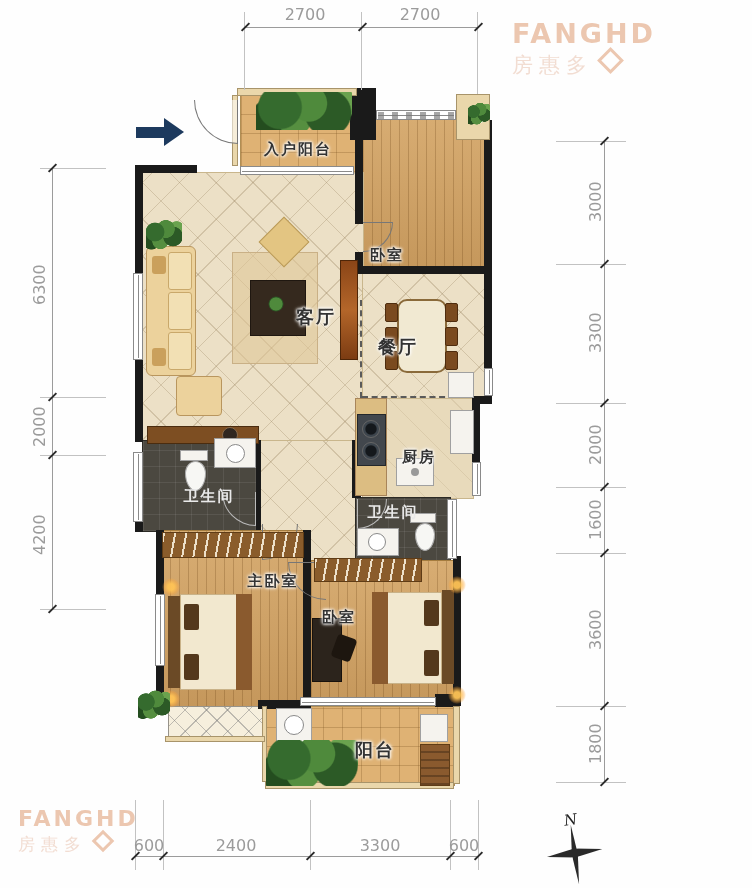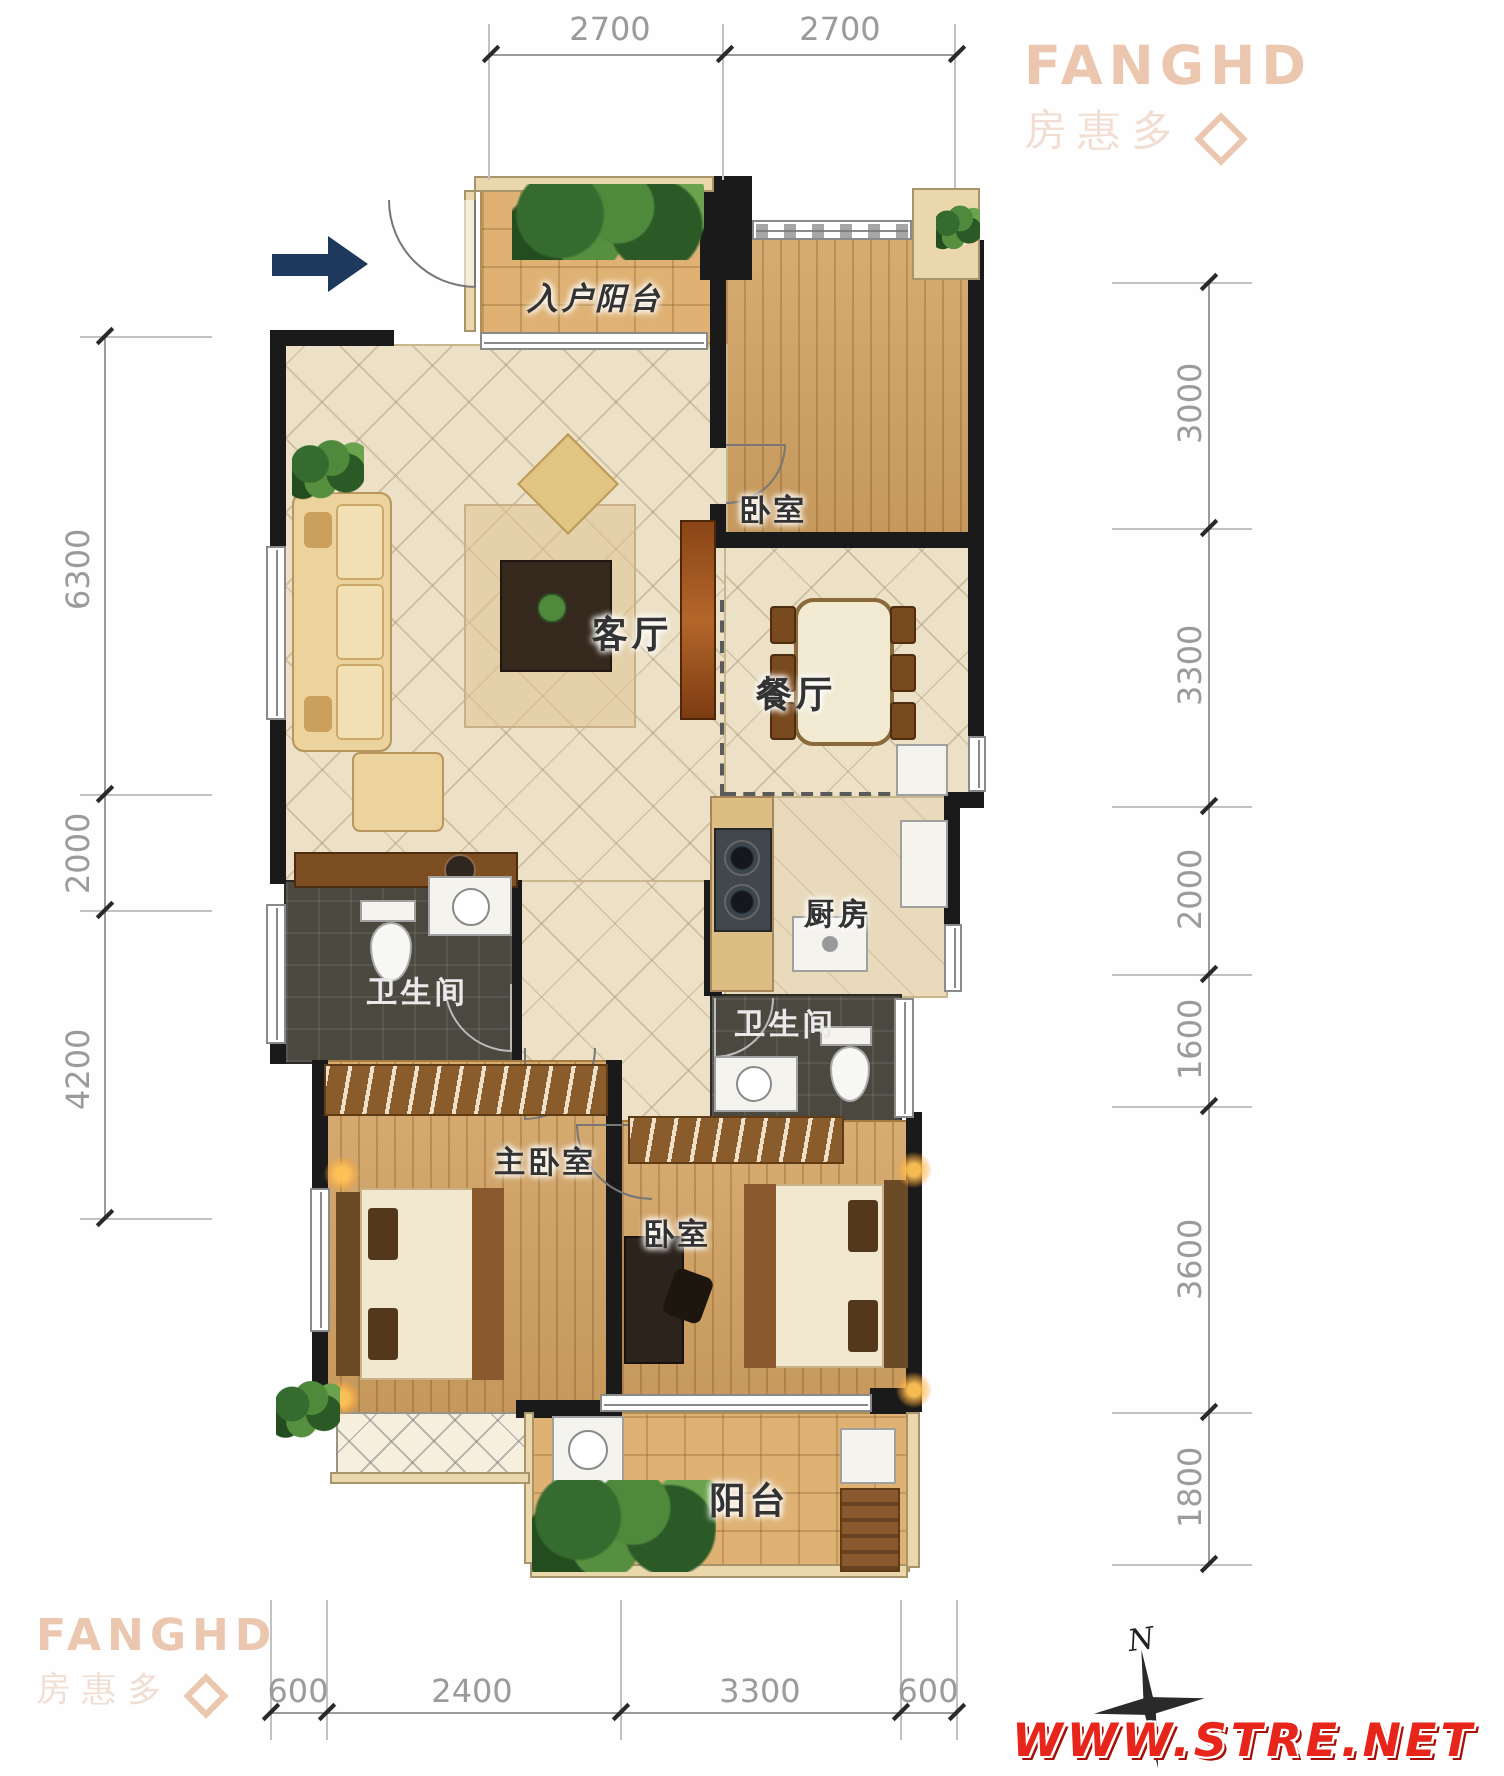--- a/index.html
+++ b/index.html
@@ -63,21 +63,21 @@
   .rlabel.big{font-size:18px;}
   .rlabel.light{color:#e9e9e9;text-shadow:none;}
   
   .dim-line{background:#9b9b9b;}
   .ext{background:#c2c2c2;}
   .tick{width:11px;height:2px;background:#2a2a2a;transform:rotate(-45deg);}
   .dim-label{font-size:16px;color:#9b9b9b;display:flex;align-items:center;justify-content:center;white-space:nowrap;}
   .dim-label.vert{writing-mode:vertical-rl;transform:rotate(180deg);}
   
   .logo-name{font-weight:bold;color:#ecc7b0;letter-spacing:3px;}
-  .logo-cn{color:#f2ddd2;letter-spacing:6px;display:flex;align-items:flex-end;gap:8px;}
+  .logo-cn{color:#f2ddd2;letter-spacing:6px;display:flex;align-items:flex-start;gap:8px;}
   .logo-diamond{display:inline-block;border:3px solid #ecc7b0;transform:rotate(45deg);}
   .wm-site{font-weight:bold;color:#e8251a;letter-spacing:1px;white-space:nowrap;
     text-shadow:2px 2px 0 #f8c830;font-size:27px;}
   .wm-url{font-weight:bold;font-style:italic;color:#e8251a;font-size:23px;letter-spacing:2px;white-space:nowrap;
     text-shadow:-1px -1px 0 #fff,1px -1px 0 #fff,-1px 1px 0 #fff,1px 1px 0 #fff,2px 2px 0 #a80f06;}
   .spike-v{background:#2a2a2a;clip-path:polygon(50% 0,80% 50%,50% 100%,20% 50%);}
   .spike-h{background:#2a2a2a;clip-path:polygon(0 50%,50% 0,100% 50%,50% 100%);}
 </style>
 </head>
 <body>
@@ -222,21 +222,21 @@
   <div class="abs basin" style="left:284px;top:715px;width:20px;height:20px;"></div>
   <div class="abs" style="left:420px;top:744px;width:28px;height:40px;background-color:#8a5a2e;border:1px solid #5f3c16;background-image:repeating-linear-gradient(0deg,rgba(0,0,0,.25) 0 2px,transparent 2px 8px);"></div>
   <div class="abs white-fix" style="left:420px;top:714px;width:28px;height:28px;"></div>
 
   <div class="abs plant" style="left:256px;top:92px;width:96px;height:38px;"></div>
   <div class="abs plant" style="left:266px;top:740px;width:92px;height:46px;"></div>
   <div class="abs plant" style="left:138px;top:690px;width:32px;height:30px;"></div>
   <div class="abs plant" style="left:468px;top:102px;width:22px;height:24px;"></div>
   <div class="abs plant" style="left:146px;top:220px;width:36px;height:30px;"></div>
 
-  <div class="abs rlabel" style="left:248px;top:140px;width:100px;height:18px;font-style:italic;">入户阳台</div>
+  <div class="abs rlabel" style="left:248px;top:140px;width:100px;height:18px;">入户阳台</div>
   <div class="abs rlabel" style="left:366px;top:246px;width:42px;height:18px;">卧室</div>
   <div class="abs rlabel big" style="left:290px;top:306px;width:52px;height:22px;">客厅</div>
   <div class="abs rlabel big" style="left:360px;top:336px;width:46px;height:22px;margin-left:15px;">餐厅</div>
   <div class="abs rlabel" style="left:396px;top:448px;width:46px;height:18px;">厨房</div>
   <div class="abs rlabel light" style="left:176px;top:488px;width:66px;height:16px;">卫生间</div>
   <div class="abs rlabel light" style="left:360px;top:504px;width:66px;height:16px;">卫生间</div>
   <div class="abs rlabel" style="left:242px;top:572px;width:62px;height:18px;">主卧室</div>
   <div class="abs rlabel" style="left:318px;top:608px;width:42px;height:18px;">卧室</div>
   <div class="abs rlabel big" style="left:350px;top:740px;width:50px;height:20px;">阳台</div>
 
@@ -320,15 +320,14 @@
       <span class="logo-diamond" style="width:10px;height:10px;"></span>
     </div>
   </div>
 
   <div class="abs" style="left:548px;top:810px;width:60px;height:76px;transform:rotate(-8deg);">
     <div style="position:absolute;left:20px;top:0;font-family:'DejaVu Serif','Liberation Serif',serif;font-style:italic;font-size:15px;color:#222;">N</div>
     <div class="abs spike-v" style="left:21px;top:14px;width:10px;height:60px;"></div>
     <div class="abs spike-h" style="left:-2px;top:38px;width:56px;height:9px;"></div>
   </div>
 
-  <div class="abs wm-url" style="left:506px;top:858px;">WWW.STRE.NET</div>
 
 </div>
 
 </body></html>

